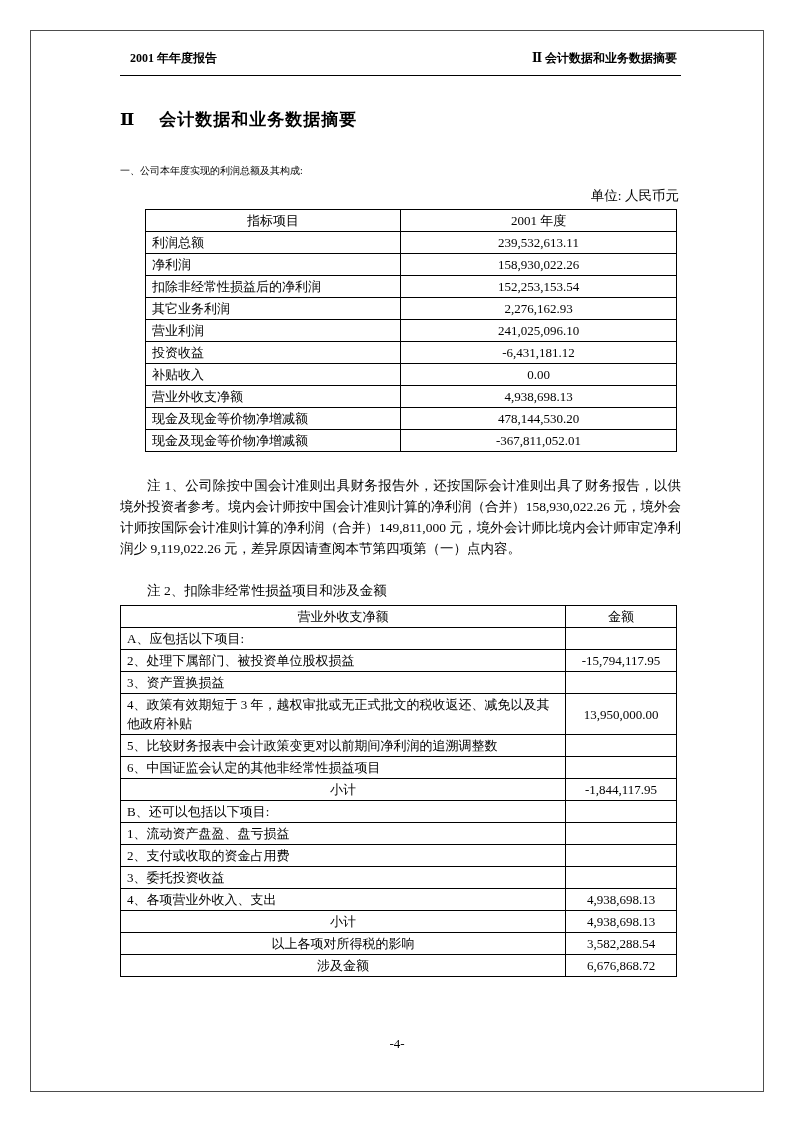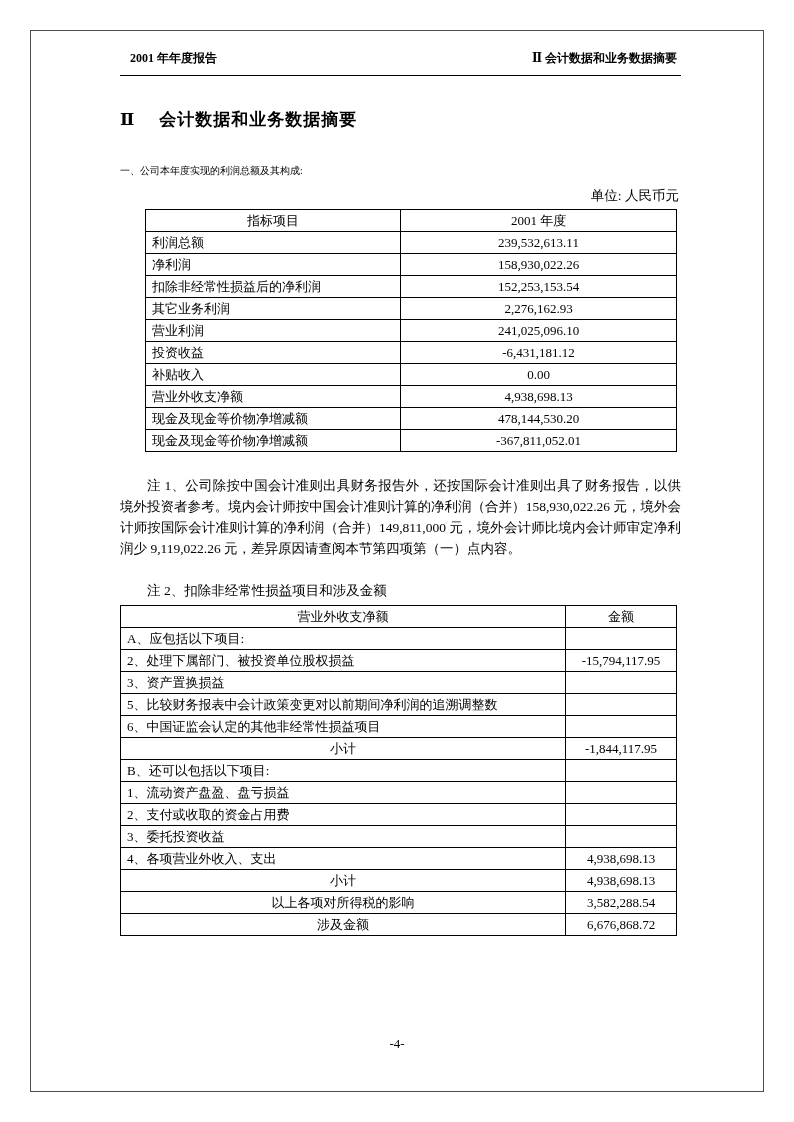--- a/index.html
+++ b/index.html
@@ -196,20 +196,24 @@
         </tr>
         <tr>
           <td class="label">2、处理下属部门、被投资单位股权损益</td>
           <td class="value">-15,794,117.95</td>
         </tr>
         <tr>
           <td class="label">3、资产置换损益</td>
           <td class="value"></td>
         </tr>
         <tr>
+          <td class="label">4、政策有效期短于 3 年，越权审批或无正式批文的税收返还、减免以及其他政府补贴</td>
+          <td class="value">13,950,000.00</td>
+        </tr>
+        <tr>
           <td class="label">5、比较财务报表中会计政策变更对以前期间净利润的追溯调整数</td>
           <td class="value"></td>
         </tr>
         <tr>
           <td class="label">6、中国证监会认定的其他非经常性损益项目</td>
           <td class="value"></td>
         </tr>
         <tr>
           <td class="label center">小计</td>
           <td class="value">-1,844,117.95</td>

